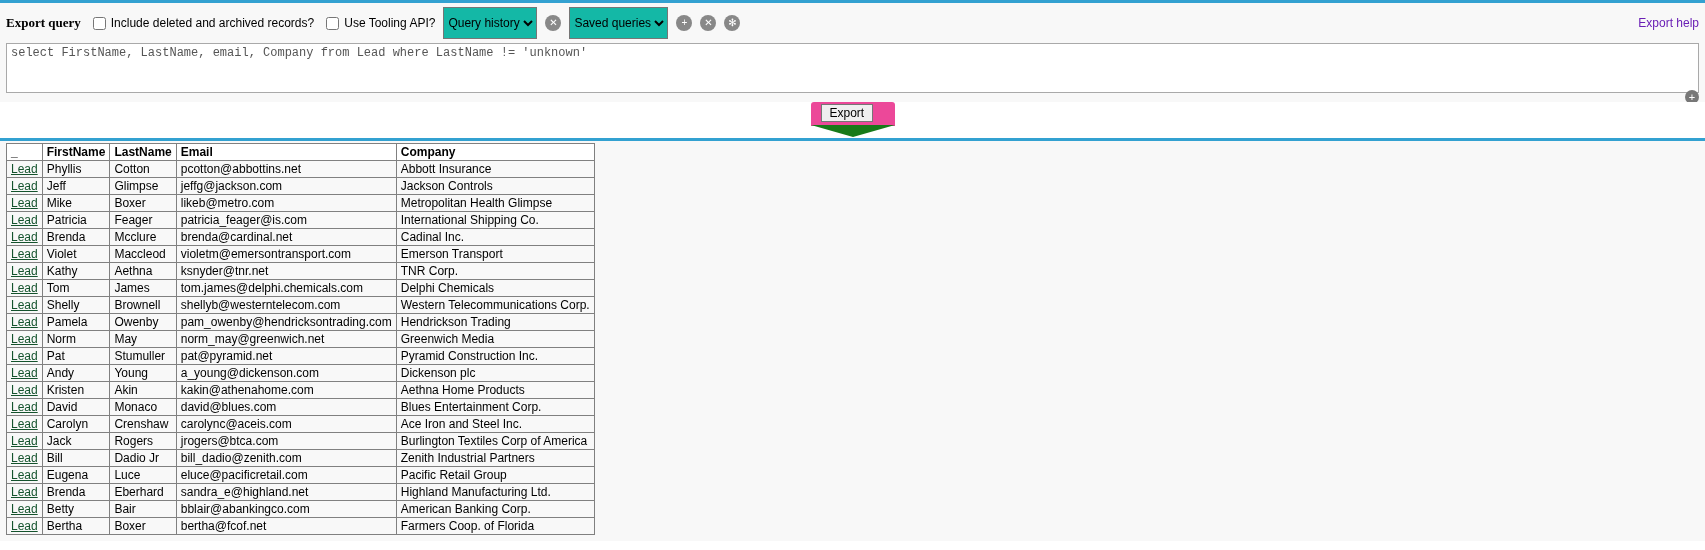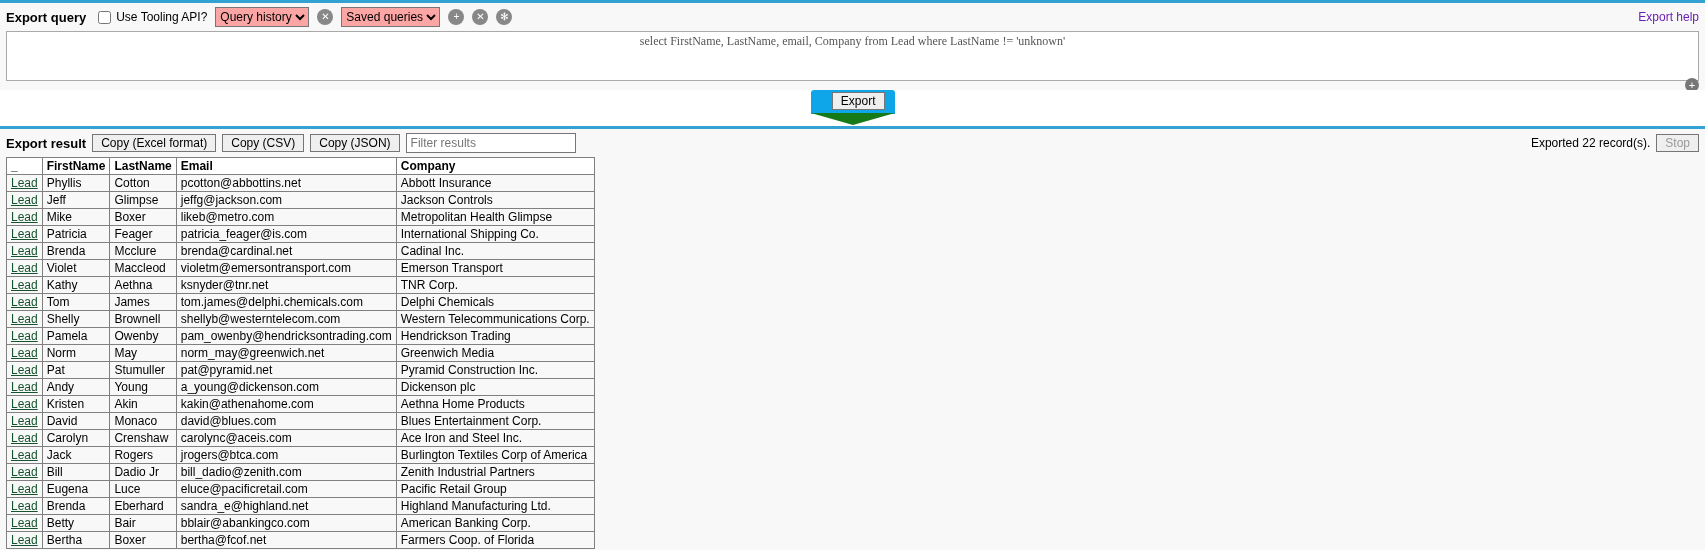--- a/index.html
+++ b/index.html
@@ -19,32 +19,33 @@
   .section-header {
     display: flex;
     align-items: center;
     gap: 8px;
     padding: 2px 0 4px 0;
     flex-wrap: wrap;
   }
   .section-title {
     font-weight: bold;
     font-size: 13px;
+    font-family: Liberation Serif, serif;
   }
   .chk-wrap {
     display: inline-flex;
     align-items: center;
     gap: 2px;
     font-size: 12px;
   }
   select {
     font-size: 12px;
-    height: 20px;
+    height: 32px;
     border: 1px solid #767676;
-    background: #fca5a5;
+    background: #14b8a6;
   }
   .circle-btn {
     width: 16px;
     height: 16px;
     background: #888;
     color: #fff;
     border-radius: 50%;
     display: inline-flex;
     align-items: center;
     justify-content: center;
@@ -56,28 +57,27 @@
   .export-help {
     margin-left: auto;
     color: #6a1fb5;
     cursor: pointer;
     font-size: 12px;
   }
   textarea.query-box {
     width: 100%;
     box-sizing: border-box;
     height: 50px;
-    font-family: Liberation Serif, serif;
+    font-family: Liberation Mono, monospace;
     font-size: 12px;
     color: #555;
     border: 1px solid #a9a9a9;
     resize: none;
     padding: 2px 4px;
     background: #fff;
-    text-align: center;
   }
   .gray-add {
     width: 14px;
     height: 14px;
     background: #777;
     color: #fff;
     border-radius: 50%;
     display: flex;
     align-items: center;
     justify-content: center;
@@ -92,25 +92,25 @@
     height: 36px;
     background: #fff;
   }
   .arrow-wrap {
     position: absolute;
     left: 50%;
     top: 0;
     transform: translateX(-50%);
   }
   .arrow-body {
-    background: #0ea5e9;
+    background: #ec4899;
     border-radius: 3px 3px 0 0;
     padding: 2px 10px 4px 10px;
     display: flex;
-    justify-content: flex-end;
+    justify-content: flex-start;
   }
   .arrow-tip {
     width: 0;
     height: 0;
     border-left: 42px solid transparent;
     border-right: 42px solid transparent;
     border-top: 12px solid #177a19;
     margin: 0 auto;
     position: relative;
     top: -1px;
@@ -164,20 +164,24 @@
     cursor: pointer;
   }
 </style>
 </head>
 <body>
 
 <div class="panel" style="position:relative;">
   <div class="section-header">
     <span class="section-title">Export query</span>
 
+    <label class="chk-wrap">
+      <input type="checkbox" style="">
+      <span>Include deleted and archived records?</span>
+    </label>
 
     <label class="chk-wrap">
       <input type="checkbox" style="">
       <span>Use Tooling API?</span>
     </label>
 
     <select>
       <option>Query history</option>
     </select>
     <span class="circle-btn">✕</span>
@@ -199,30 +203,20 @@
 <div class="export-bar">
   <div class="arrow-wrap">
     <div class="arrow-body">
       <button class="std">Export</button>
     </div>
     <div class="arrow-tip"></div>
   </div>
 </div>
 
 <div class="panel">
-  <div class="result-header">
-    <span class="section-title">Export result</span>
-    <button class="std">Copy (Excel format)</button>
-    <button class="std">Copy (CSV)</button>
-    <button class="std">Copy (JSON)</button>
-    <input class="filter" type="text" placeholder="Filter results" style="">
-    <span class="spacer"></span>
-    <span class="records-status">Exported 22 record(s).</span>
-    <button class="std" disabled="">Stop</button>
-  </div>
 
   <table class="results">
     <thead>
       <tr id="header-row">
           <th>_</th>
           <th>FirstName</th>
           <th>LastName</th>
           <th>Email</th>
           <th>Company</th>
         </tr>

